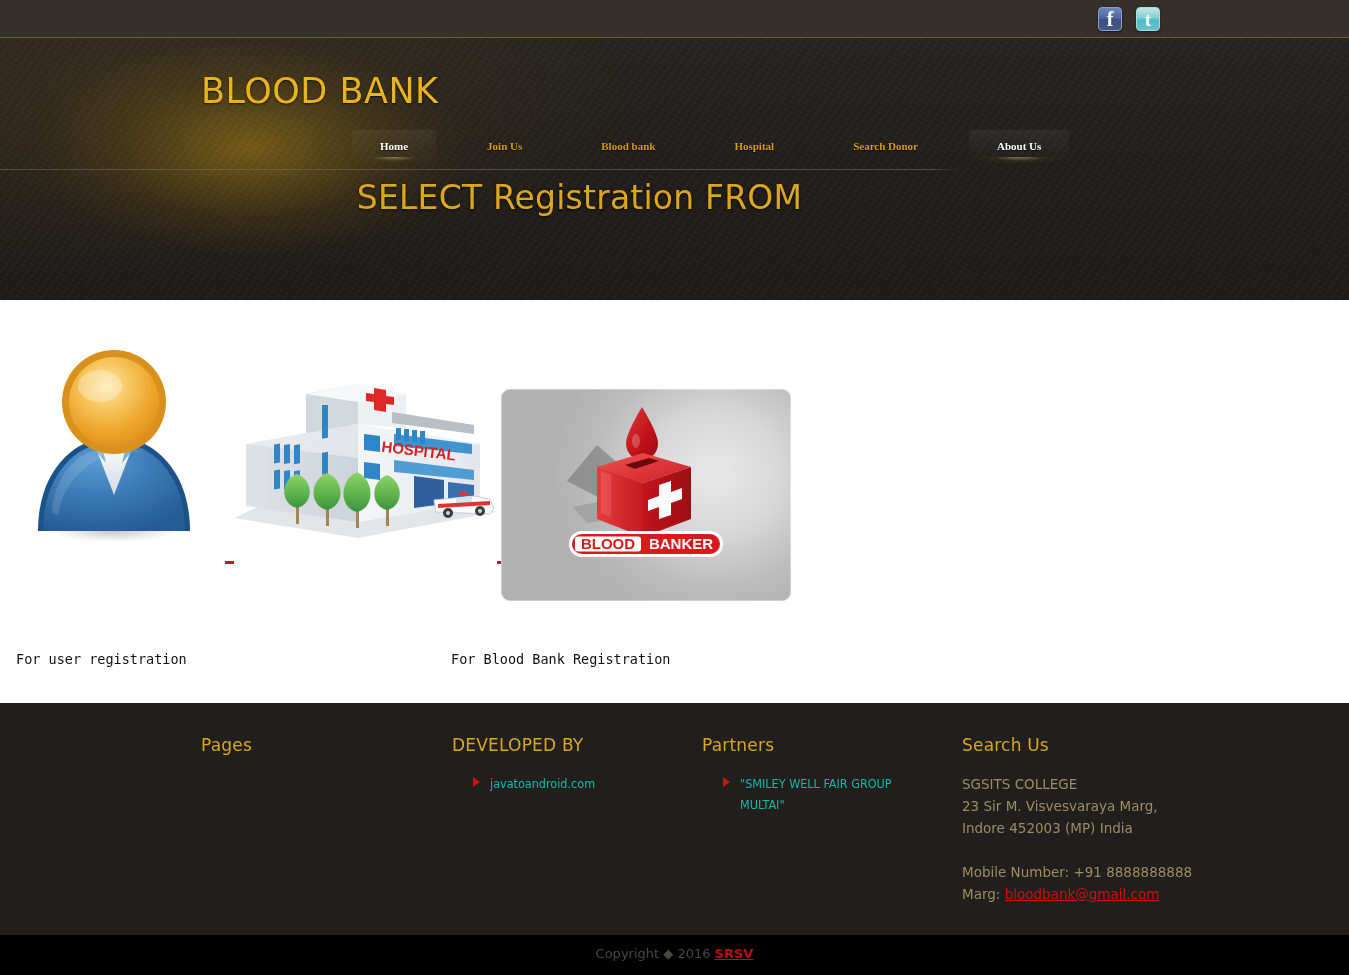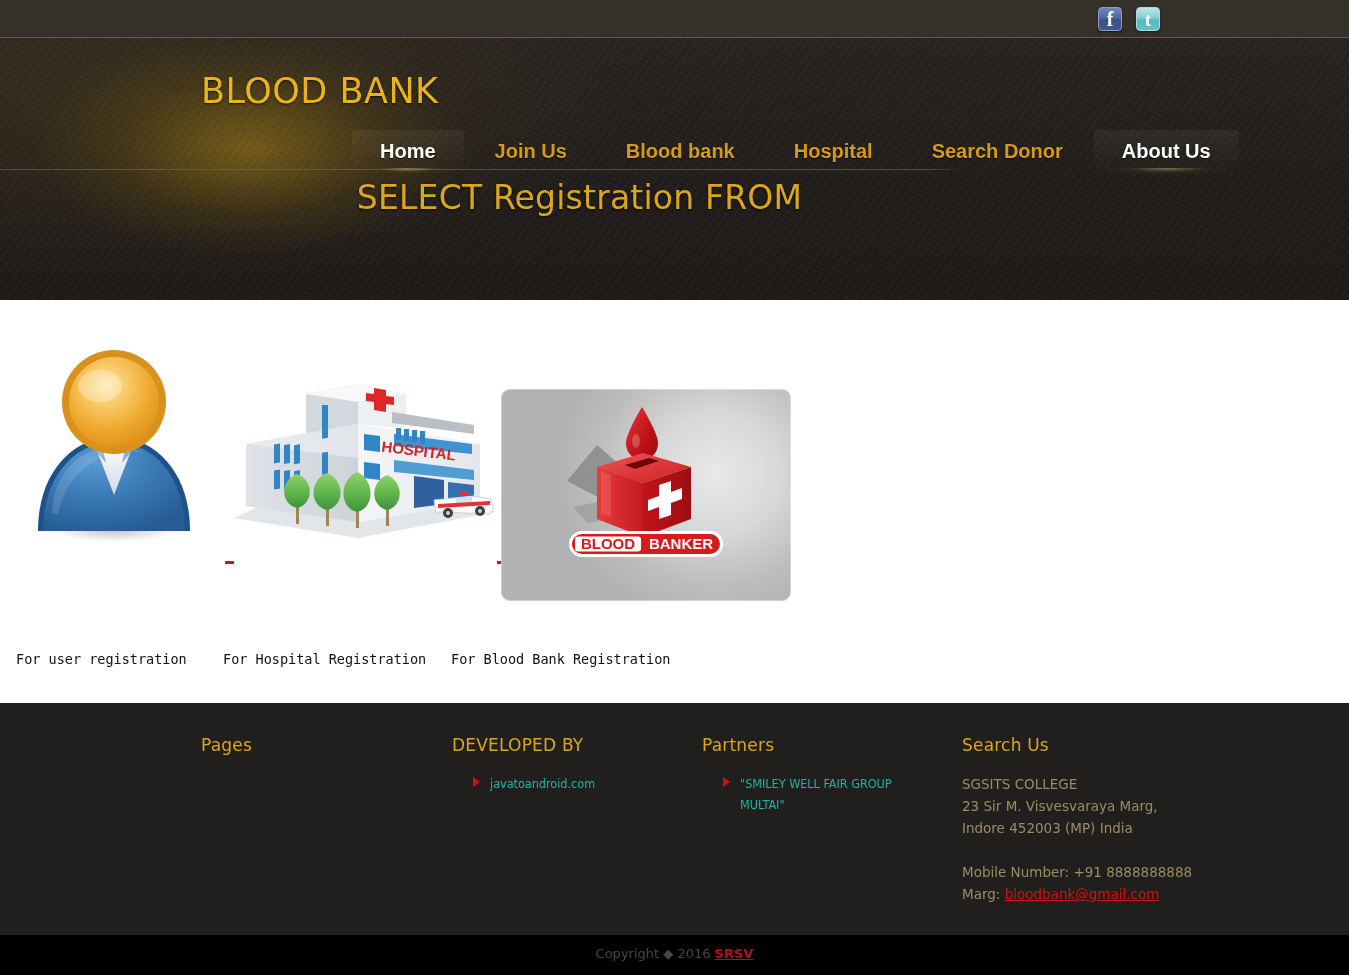--- a/index.html
+++ b/index.html
@@ -117,29 +117,29 @@
     position: absolute;
     left: 380px;
     top: 94px;
     display: flex;
     align-items: flex-start;
     z-index: 3;
   }
   .nav-item {
     position: relative;
     color: #d69b12;
-    font-size: 20px;
+    font-size: 11px;
     font-weight: bold;
-    font-family: Liberation Sans, sans-serif;
+    font-family: Liberation Serif, serif;
     padding: 8px 0 16px 0;
     cursor: pointer;
     white-space: nowrap;
     text-shadow: 0 1px 1px rgba(0,0,0,.75);
   }
-  .nav-item + .nav-item { margin-left: 59px; text-align: right; }
+  .nav-item + .nav-item { margin-left: 79px; text-align: right; }
   .nav-item.active {
     color: #ffffff;
   }
   .nav-item.active::before {
     content: "";
     position: absolute;
     left: -28px; right: -28px;
     top: -2px; bottom: 4px;
     background: linear-gradient(180deg, rgba(255,255,255,.055) 0%, rgba(255,235,190,.015) 70%, rgba(0,0,0,0) 100%);
     border-radius: 3px;
@@ -468,24 +468,20 @@
             <circle cx="220" cy="141" r="5" fill="#3b3f44"></circle>
             <circle cx="252" cy="139" r="5" fill="#3b3f44"></circle>
             <circle cx="220" cy="141" r="2" fill="#cfd3d7"></circle>
             <circle cx="252" cy="139" r="2" fill="#cfd3d7"></circle>
             <rect x="231" y="120" width="9" height="4" rx="1.5" fill="#e03434"></rect>
           </g>
         </svg>
       </div>
       <div class="broken-img" style="left:497px; top:261px;"></div>
 
-      <div class="card-caption" style="left:223px; top:304px;">
-        <div>For Hospital Registration</div>
-        <div class="cap-line2"><a class="cap-link">click</a>   <a class="cap-link">here</a></div>
-      </div>
 
       <div class="bb-wrap">
         <svg width="290" height="176" viewBox="0 0 290 176">
           <defs>
             <linearGradient id="boxFrontG" x1="0" y1="0" x2="1" y2="0">
               <stop offset="0%" stop-color="#c3131b"></stop>
               <stop offset="100%" stop-color="#9d0d14"></stop>
             </linearGradient>
             <linearGradient id="boxSideG" x1="0" y1="0" x2="1" y2="0">
               <stop offset="0%" stop-color="#e83b3b"></stop>

